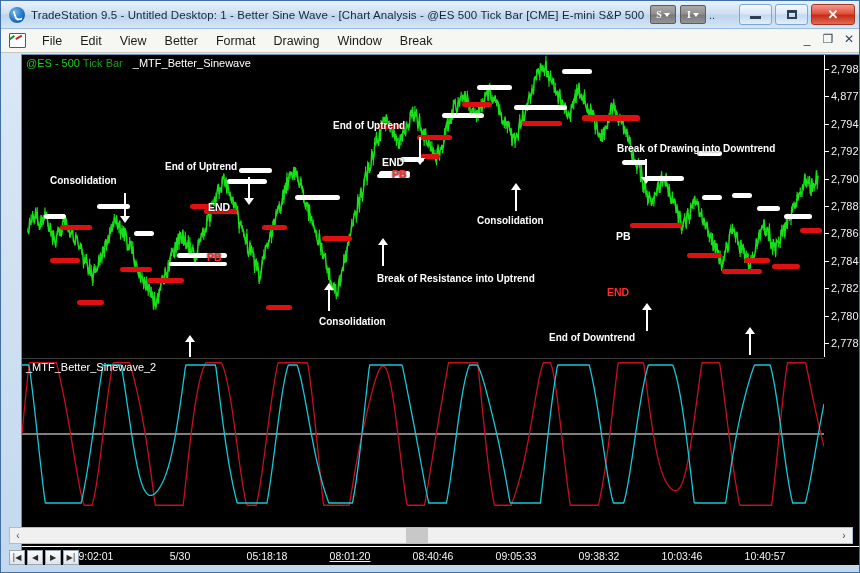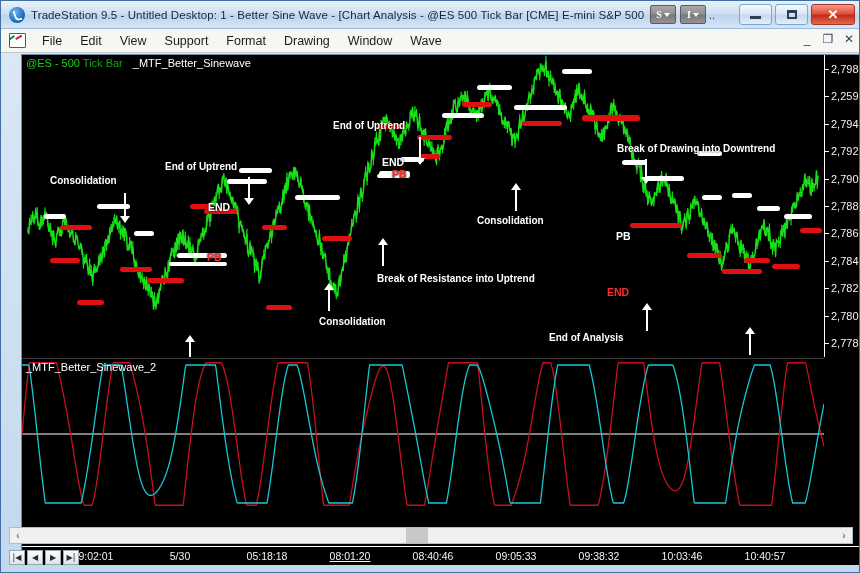--- a/index.html
+++ b/index.html
@@ -223,25 +223,25 @@
         <div class="glyph-close">✕</div>
       </div>
     </div>
   </div>
 
   <div id="menubar">
     <div id="menu-icon"></div>
     <div class="menu-item">File</div>
     <div class="menu-item">Edit</div>
     <div class="menu-item">View</div>
-    <div class="menu-item">Support</div>
+    <div class="menu-item">Better</div>
     <div class="menu-item">Format</div>
     <div class="menu-item">Drawing</div>
     <div class="menu-item">Window</div>
-    <div class="menu-item">Wave</div>
+    <div class="menu-item">Break</div>
 
     <div id="mdi-controls">
       <div class="mdi-btn">_</div>
       <div class="mdi-btn">❐</div>
       <div class="mdi-btn">✕</div>
     </div>
   </div>
 
   <div id="chartwrap">
 
@@ -848,41 +848,41 @@
           </div>
           <div class="ann" style="left: 297px; top: 261px;">Consolidation</div>
           <div class="arrow up" style="left: 302px; top: 228px; width: 10px; height: 28px;">
             <div class="shaft" style="height: 22px;"></div>
             <div class="head"></div>
           </div>
           <div class="arrow up" style="left: 163px; top: 280px; width: 10px; height: 28px;">
             <div class="shaft" style="height: 22px;"></div>
             <div class="head"></div>
           </div>
-          <div class="ann" style="left: 527px; top: 277px;">End of Analysis</div>
+          <div class="ann" style="left: 527px; top: 277px;">End of Downtrend</div>
           <div class="arrow up" style="left: 620px; top: 248px; width: 10px; height: 28px;">
             <div class="shaft" style="height: 22px;"></div>
             <div class="head"></div>
           </div>
           <div class="arrow up" style="left: 723px; top: 272px; width: 10px; height: 28px;">
             <div class="shaft" style="height: 22px;"></div>
             <div class="head"></div>
           </div>
           <div class="ann small" style="left: 186px; top: 146px;">END</div>
           <div class="ann small" style="left: 360px; top: 101px;">END</div>
           <div class="ann red small" style="left: 585px; top: 231px;">END</div>
           <div class="ann red small" style="left: 185px; top: 196px;">PB</div>
           <div class="ann red small" style="left: 370px; top: 113px;">PB</div>
           <div class="ann small" style="left: 594px; top: 175px;">PB</div>
         </div>
     </div>
 
     <div id="price-axis">
         <div class="ytick" style="top: 13.7273px;">2,798</div>
-        <div class="ytick" style="top: 41.1818px;">2,259</div>
+        <div class="ytick" style="top: 41.1818px;">4,877</div>
         <div class="ytick" style="top: 68.6364px;">2,794</div>
         <div class="ytick" style="top: 96.0909px;">2,792</div>
         <div class="ytick" style="top: 123.545px;">2,790</div>
         <div class="ytick" style="top: 151px;">2,788</div>
         <div class="ytick" style="top: 178.455px;">2,786</div>
         <div class="ytick" style="top: 205.909px;">2,784</div>
         <div class="ytick" style="top: 233.364px;">2,782</div>
         <div class="ytick" style="top: 260.818px;">2,780</div>
         <div class="ytick" style="top: 288.273px;">2,778</div>
       </div>

